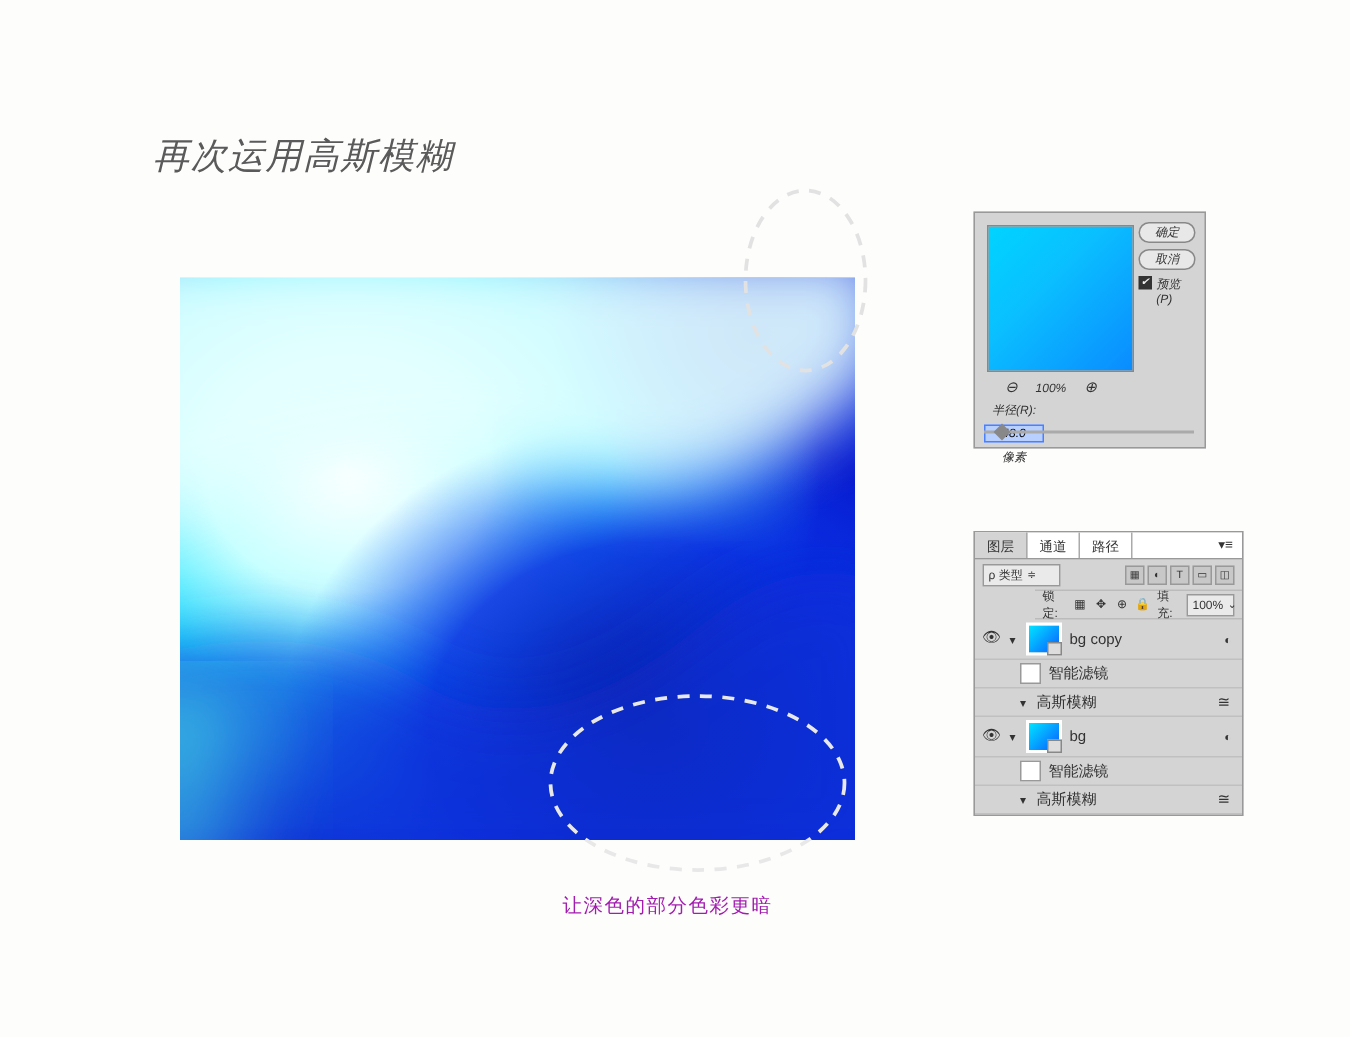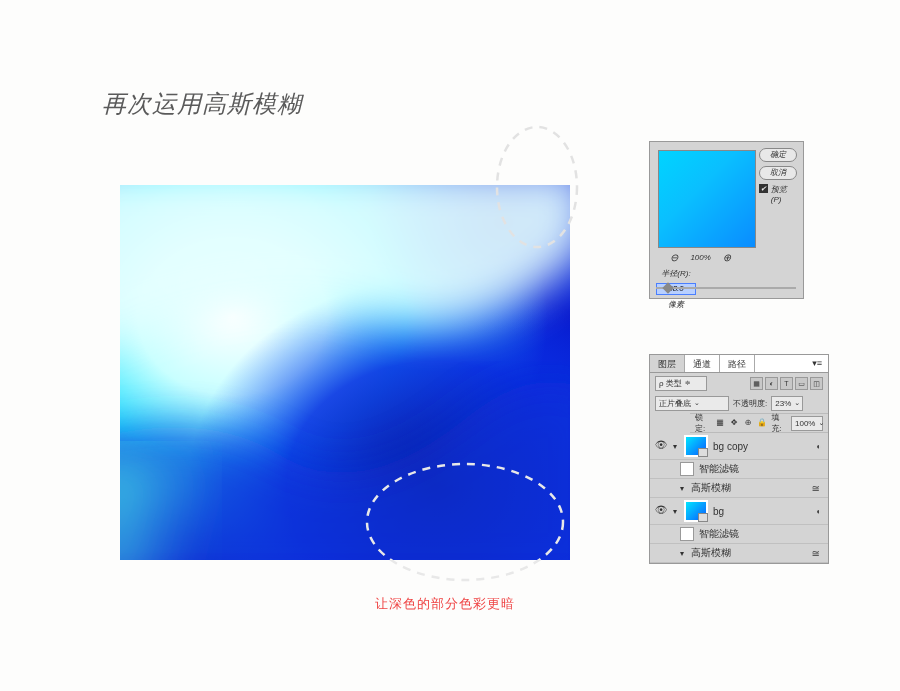--- a/index.html
+++ b/index.html
@@ -42,21 +42,21 @@
   left: 360px;
   top: 452px;
   width: 210px;
   height: 140px;
 }
 .caption {
   position: absolute;
   left: 375px;
   top: 595px;
   font-size: 13px;
-  color: #ef4444;
+  color: #a21caf;
   letter-spacing: 1px;
 }
 
 .dialog {
   position: absolute;
   left: 649px;
   top: 141px;
   width: 155px;
   height: 158px;
   background: #d4d4d4;
@@ -381,31 +381,20 @@
         <span class="arrow">≑</span>
     </div>
     <div class="tool-icons">
       <div class="tool-icon">▦</div>
       <div class="tool-icon">◐</div>
       <div class="tool-icon">T</div>
       <div class="tool-icon">▭</div>
       <div class="tool-icon">◫</div>
     </div>
   </div>
-  <div class="panel-row">
-    <div class="panel-select blend-select">
-      <span>正片叠底</span>
-        <span class="arrow">⌄</span>
-    </div>
-    <span class="label-sm">不透明度:</span>
-    <div class="panel-select opacity-select">
-      <span>23%</span>
-        <span class="arrow">⌄</span>
-    </div>
-  </div>
   <div class="panel-row lock-row">
     <span class="label-sm">锁定:</span>
     <div class="lock-icons">
       <span class="lock-icon">▦</span>
       <span class="lock-icon">✥</span>
       <span class="lock-icon">⊕</span>
       <span class="lock-icon">🔒</span>
     </div>
     <span class="label-sm" style="margin-left:auto">填充:</span>
     <div class="panel-select fill-select">

